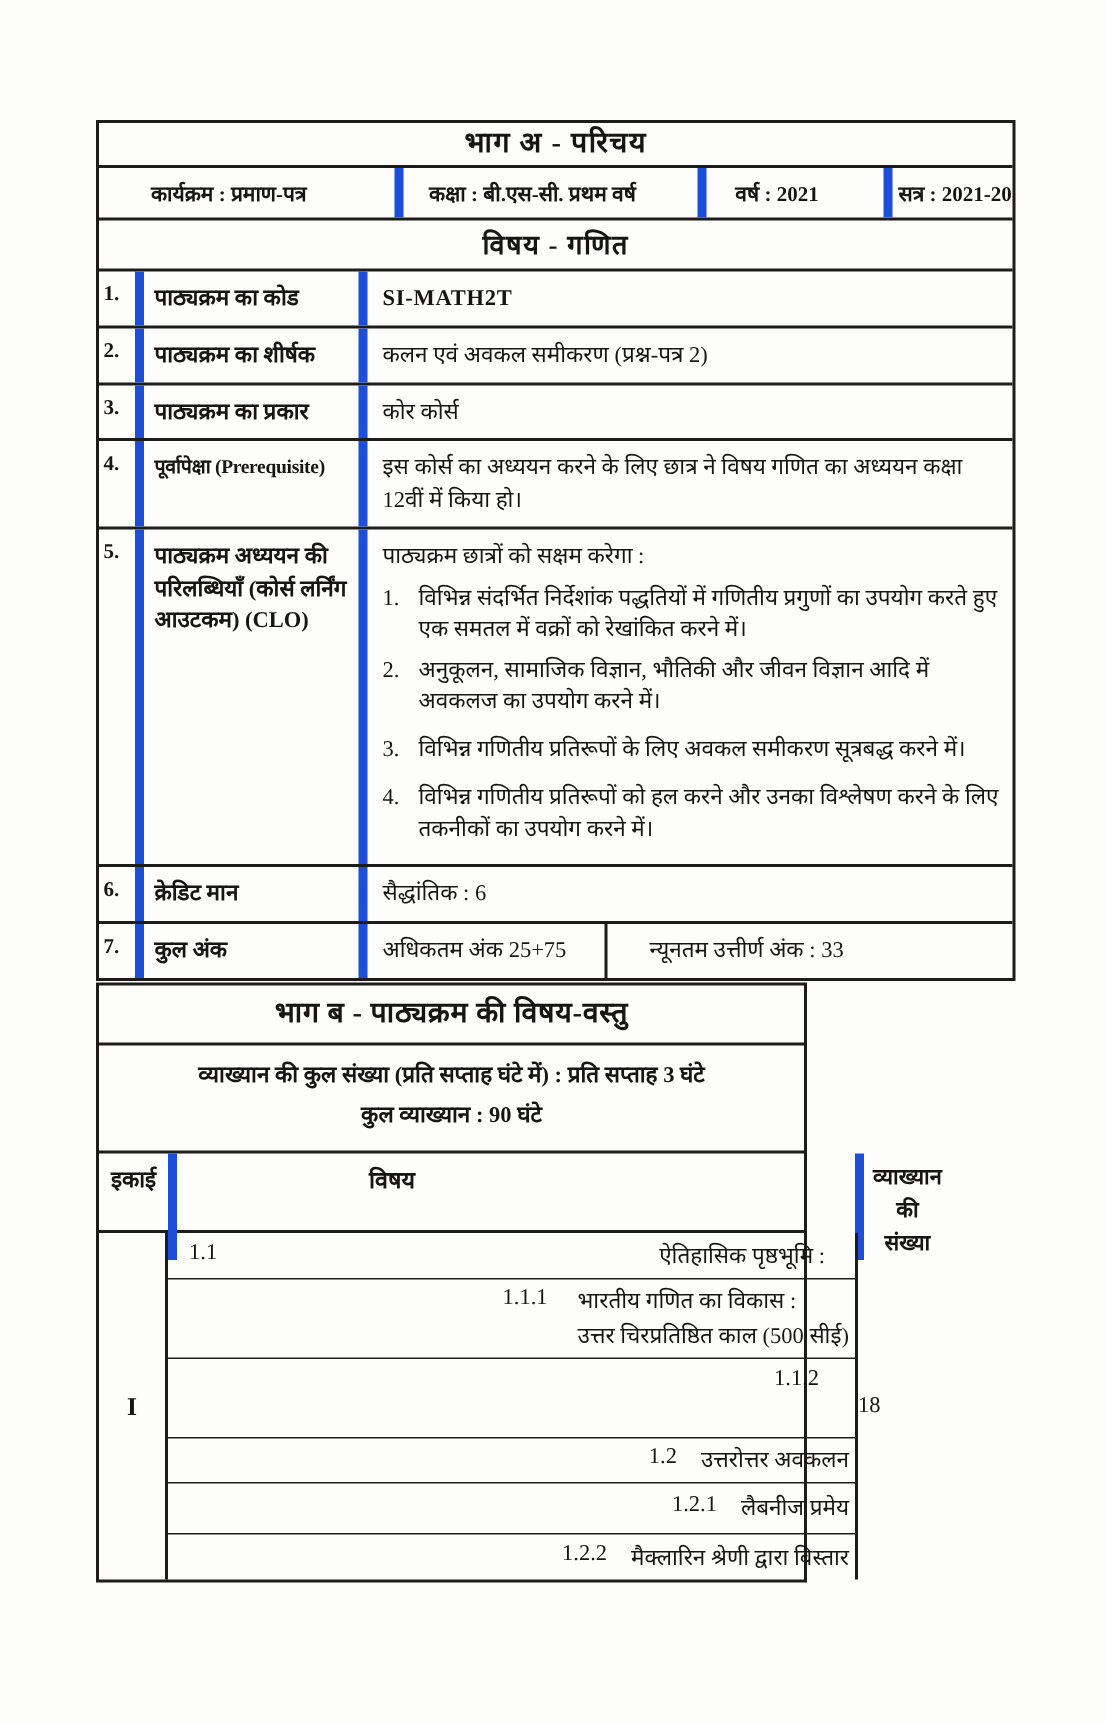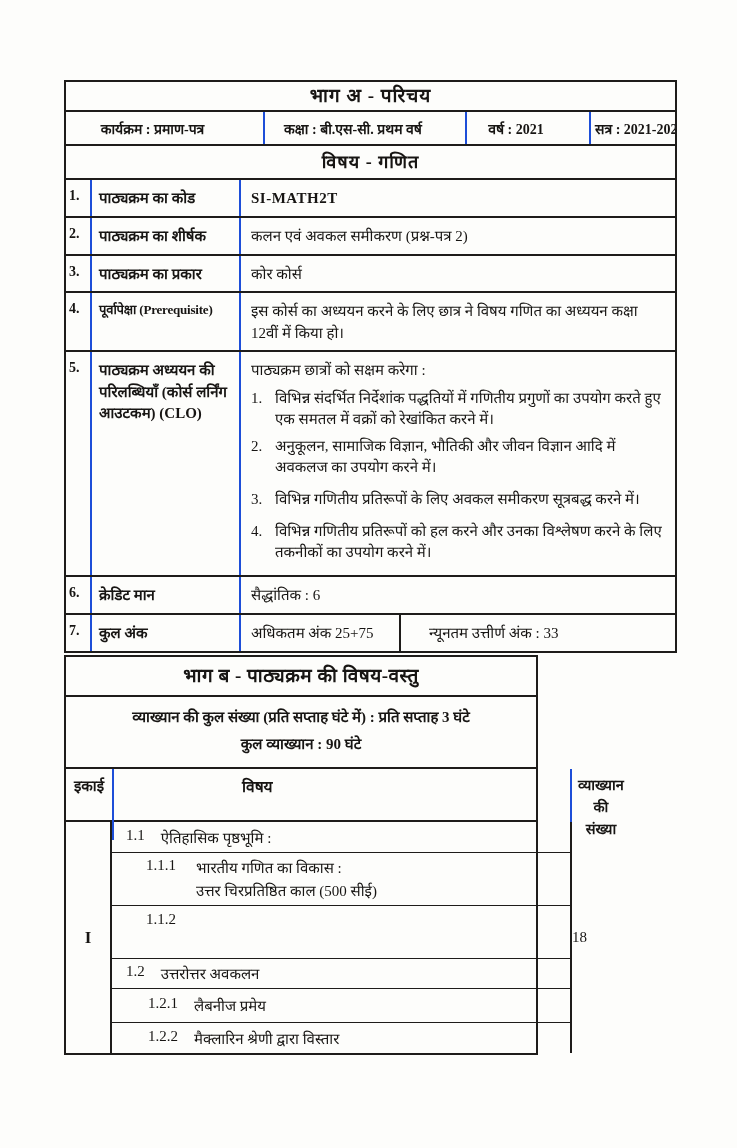--- a/index.html
+++ b/index.html
@@ -7,21 +7,21 @@
   body {
     background: #fdfdfb;
     font-family: "Liberation Serif", "DejaVu Serif", serif;
     color: #171513;
   }
   .page { position: relative; width: 737px; height: 1148px; overflow: hidden; border-radius: 30px; }
 
   
   .doc-table { position: absolute; border: 2px solid #1e1c1a; background: #fdfdfb; }
   .bt { border-top: 2px solid #1e1c1a; }
-  .bl { border-left: 2px solid #1d4ed8; }
+  .bl { border-left: 6px solid #1d4ed8; }
 
   
   .tableA { left: 64px; top: 80px; width: 613px; }
   .ta-title {
     height: 28px; line-height: 27px; text-align: center;
     font-weight: bold; font-size: 19px; letter-spacing: 1px;
   }
   .ta-meta { display: grid; grid-template-columns: 173px 178px 100px 1fr; gap: 24px; }
   .ta-meta > div {
     padding: 7px 4px 6px; font-weight: bold; font-size: 14px;
@@ -66,22 +66,22 @@
     grid-column: 1; grid-row: 1 / span 6; border-right: 2px solid #1e1c1a;
     display: flex; align-items: center; justify-content: center;
     font-weight: bold; font-size: 17px;
   }
   .lect-cell {
     grid-column: 3; grid-row: 1 / span 6; border-left: 2px solid #1e1c1a;
     display: flex; align-items: center; justify-content: center;
     font-size: 15px; font-weight: 500;
   }
   .topic-cell { grid-column: 2; font-size: 15px; font-weight: 500; display: flex; align-items: flex-start; }
-  .topic-cell + .topic-cell, .topic-cell.nb { border-top: 1.8px solid #1e1c1a; }
-  .tr1 { grid-row: 1; min-height: 30px; padding: 5px 8px 2px 14px; }
+  .topic-cell + .topic-cell, .topic-cell.nb { border-top: 1.8px solid #1e1c1a; justify-content: flex-end; }
+  .tr1 { grid-row: 1; min-height: 30px; padding: 5px 20px 2px 14px; justify-content: space-between; }
   .tr2 { grid-row: 2; min-height: 51px; padding: 4px 4px 2px 34px; }
   .tr3 { grid-row: 3; min-height: 53px; padding: 5px 4px 2px 34px; }
   .tr4 { grid-row: 4; min-height: 28px; padding: 4px 4px 2px 14px; }
   .tr5 { grid-row: 5; min-height: 34px; padding: 6px 4px 2px 36px; }
   .tr6 { grid-row: 6; min-height: 31px; padding: 5px 4px 2px 36px; }
   .tcode { flex: 0 0 auto; margin-right: 16px; font-weight: 500; }
   .tr2 .tcode, .tr3 .tcode { margin-right: 20px; }
   .ttext span { display: block; line-height: 23px; }
 </style>
 </head>

